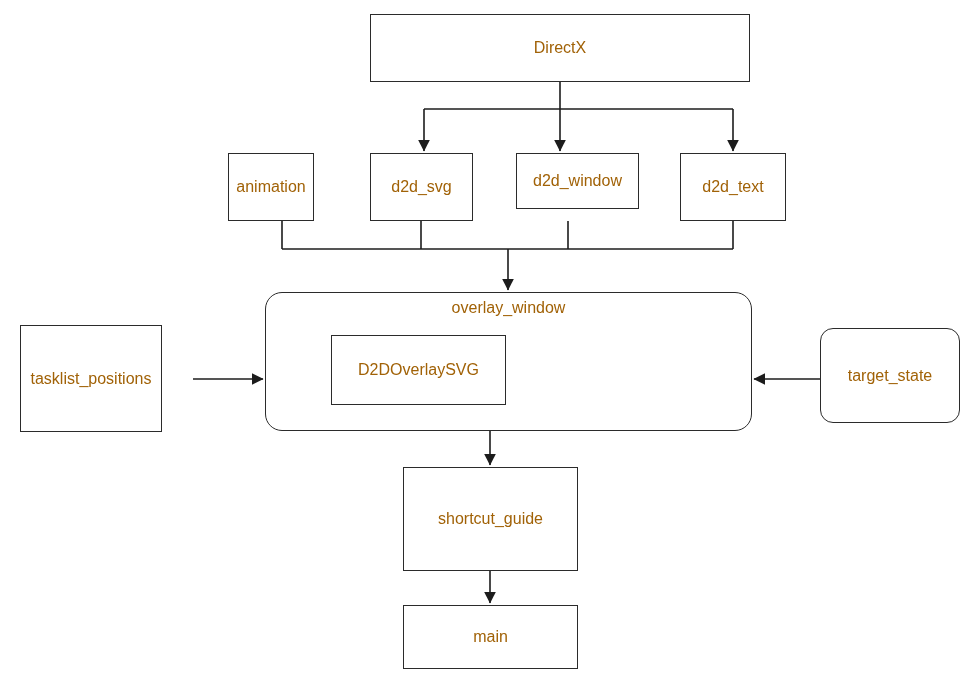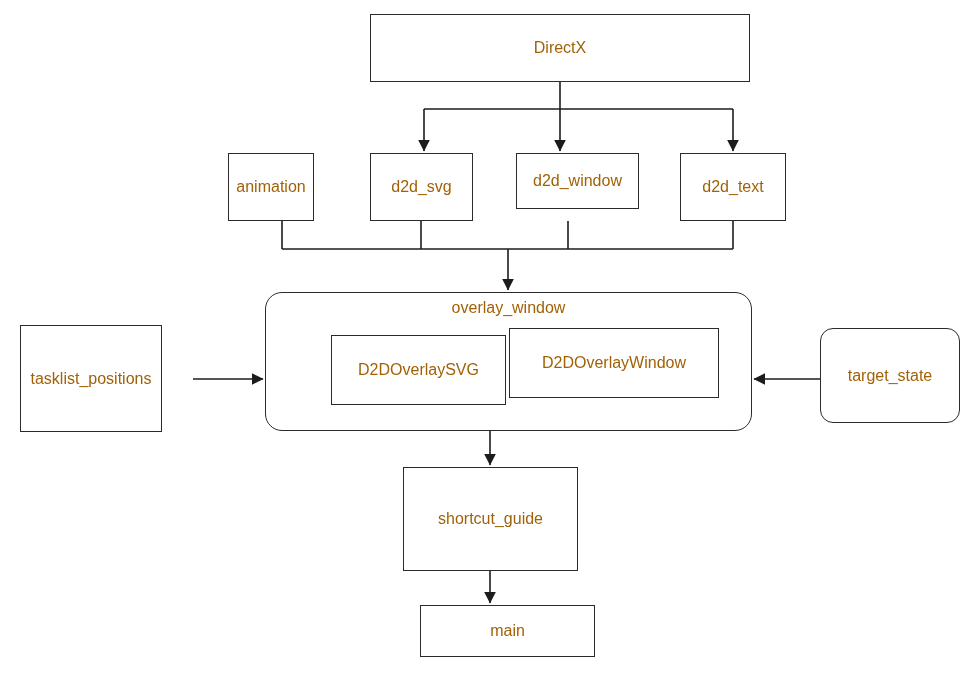--- a/index.html
+++ b/index.html
@@ -114,34 +114,31 @@
 
   <div class="node" style="left:680px; top:153px; width:106px; height:68px;">
     <span>d2d_text</span>
   </div>
 
   <div class="node group" style="left:265px; top:292px; width:487px; height:139px;">
     <div class="group-label">overlay_window</div>
     <div class="inner-node" style="left:33px; top:42px; width:175px; height:70px;margin-left:32px;">
       <span>D2DOverlaySVG</span>
     </div>
-    <div class="inner-node" style="left:243px; top:35px; width:210px; height:70px;">
-      <span>D2DOverlayWindow</span>
-    </div>
   </div>
 
   <div class="node" style="left:20px; top:325px; width:142px; height:107px;">
     <span>tasklist_positions</span>
   </div>
 
   <div class="node" style="left:820px; top:328px; width:140px; height:95px;border-radius:13px;">
     <span>target_state</span>
   </div>
 
   <div class="node" style="left:403px; top:467px; width:175px; height:104px;">
     <span>shortcut_guide</span>
   </div>
 
-  <div class="node" style="left:403px; top:605px; width:175px; height:52px;margin-left:17px;">
+  <div class="node" style="left:403px; top:605px; width:175px; height:64px;">
     <span>main</span>
   </div>
 
 </div>
 
 </body></html>

